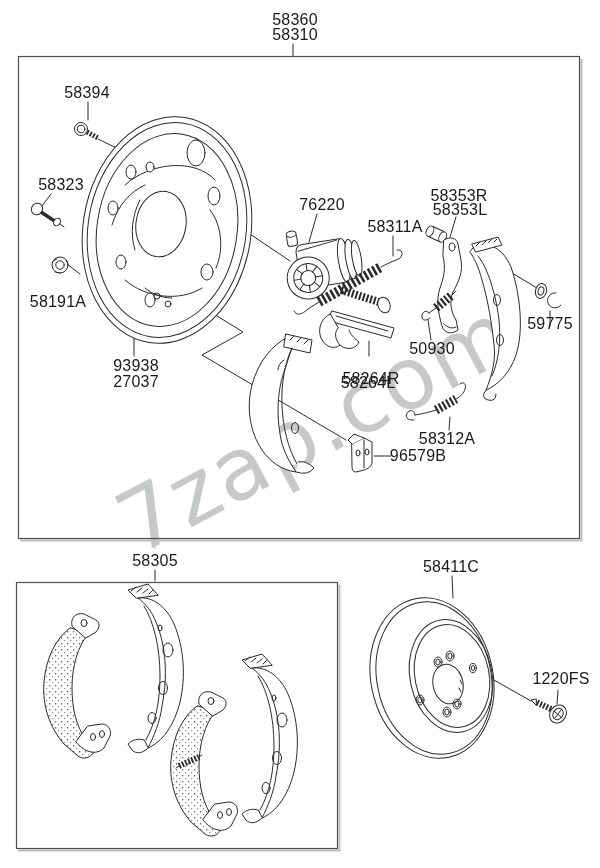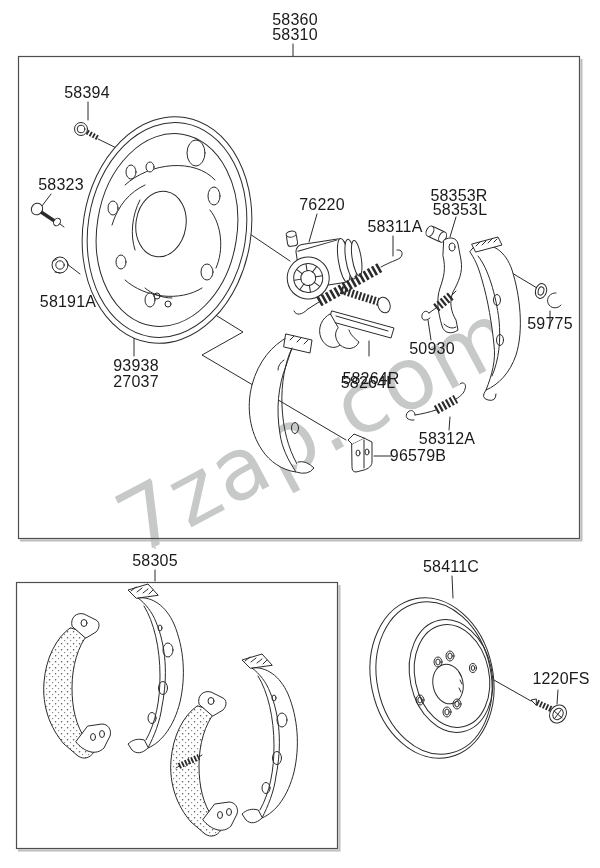--- a/index.html
+++ b/index.html
@@ -276,21 +276,21 @@
         <path d="M536,699 L531,700 L536,705 Z" fill="#ffffff"></path>
       </g>
 
     </g>
   </svg>
 
   <div class="plabel" style="left:295px;top:12px">58360</div>
   <div class="plabel" style="left:295px;top:27px">58310</div>
   <div class="plabel" style="left:87px;top:85px">58394</div>
   <div class="plabel" style="left:61px;top:177px">58323</div>
-  <div class="plabel" style="left:68px;top:294px">58191A</div>
+  <div class="plabel" style="left:58px;top:294px">58191A</div>
   <div class="plabel" style="left:136px;top:358px">93938</div>
   <div class="plabel" style="left:136px;top:374px">27037</div>
   <div class="plabel" style="left:322px;top:197px">76220</div>
   <div class="plabel" style="left:395px;top:219px">58311A</div>
   <div class="plabel" style="left:459px;top:188px">58353R</div>
   <div class="plabel" style="left:460px;top:202px">58353L</div>
   <div class="plabel" style="left:550px;top:316px">59775</div>
   <div class="plabel" style="left:432px;top:341px">50930</div>
   <div class="plabel" style="left:368px;top:375px">58264L</div>
   <div class="plabel" style="left:371px;top:371px">58264R</div>

